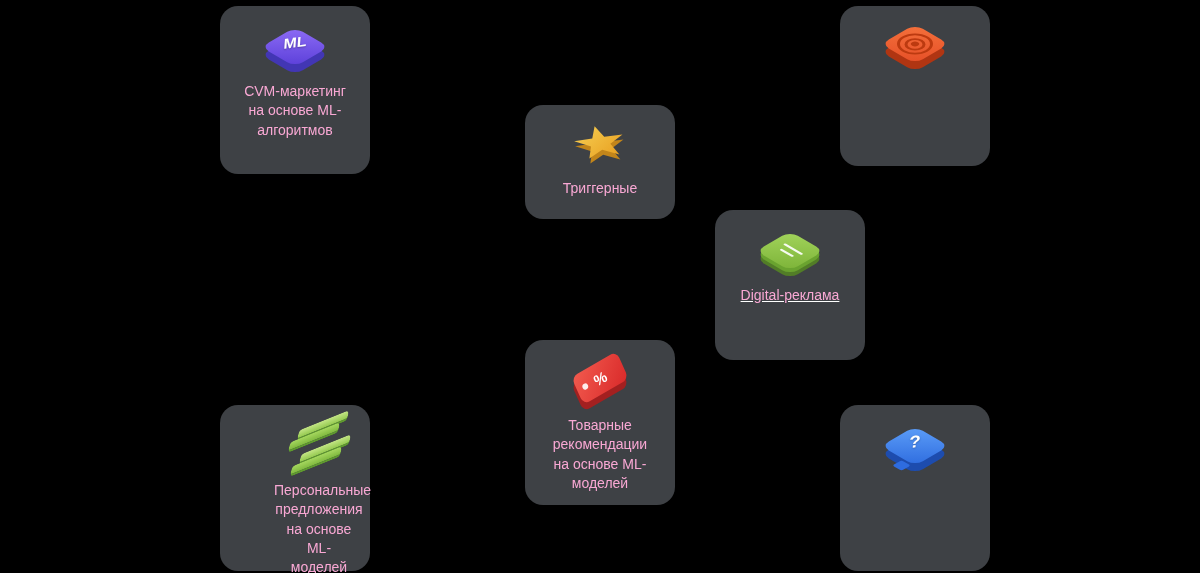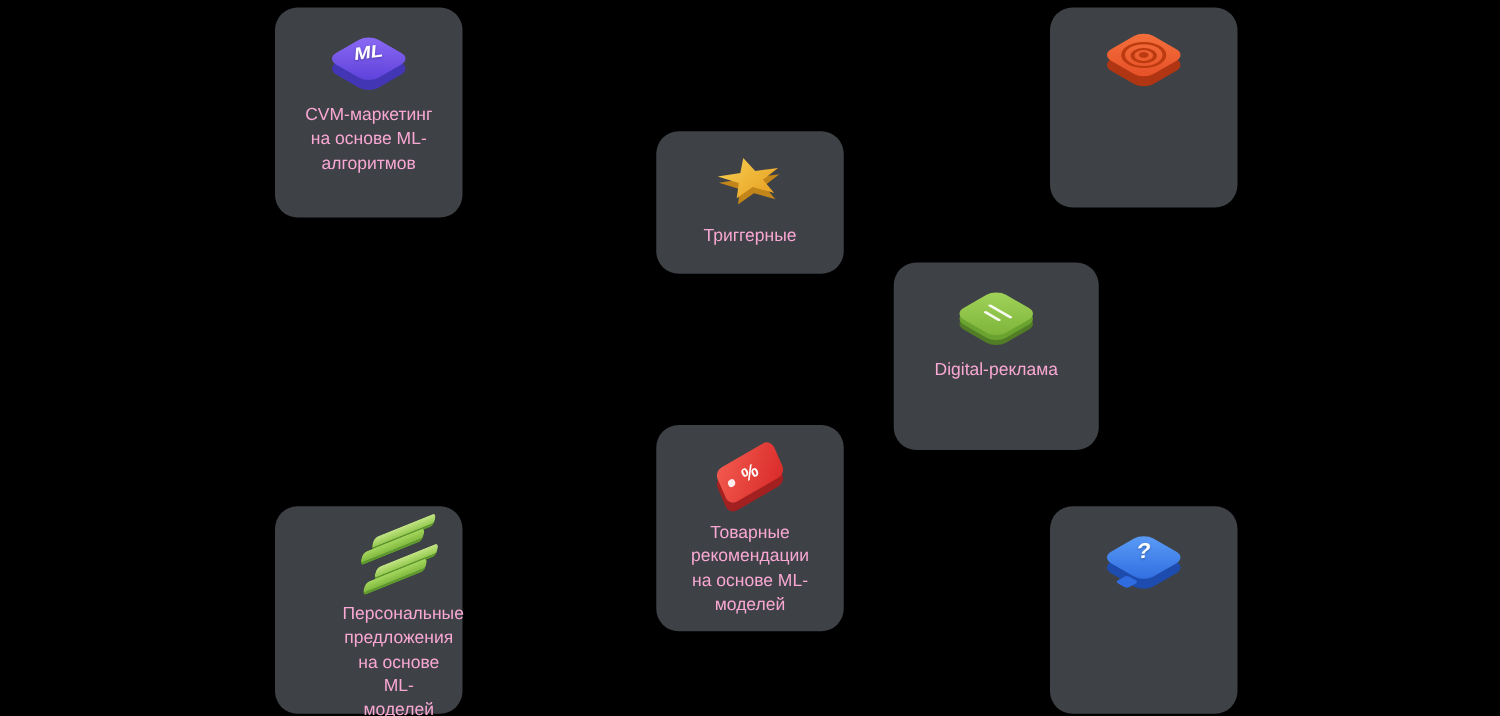--- a/index.html
+++ b/index.html
@@ -25,21 +25,21 @@
     line-height:1.38;
     padding:0 6px;
     color:#f9a8d4;
   }
 
   
   .card-cvm      { left:220px; top:6px;   width:150px; height:168px; }
   .card-loyalty  { left:525px; top:105px; width:150px; height:114px; }
   .card-insight  { left:840px; top:6px;   width:150px; height:160px; }
   .card-trigger  { left:335px; top:210px; width:150px; height:152px; }
-  .card-digital  { left:715px; top:210px; width:164px; height:150px; }
+  .card-digital  { left:715px; top:210px; width:150px; height:150px;text-decoration:underline; }
   .card-recs     { left:525px; top:340px; width:150px; height:165px; }
   .card-personal { left:220px; top:405px; width:150px; height:166px;padding-left:48px; }
   .card-cdp      { left:840px; top:405px; width:150px; height:166px; }
 
   
   .icon { position:relative; width:74px; height:58px; margin:12px auto 6px; }
   .card-loyalty .icon { margin-top:10px; }
   .card-insight .icon { margin-top:9px; }
 
   

